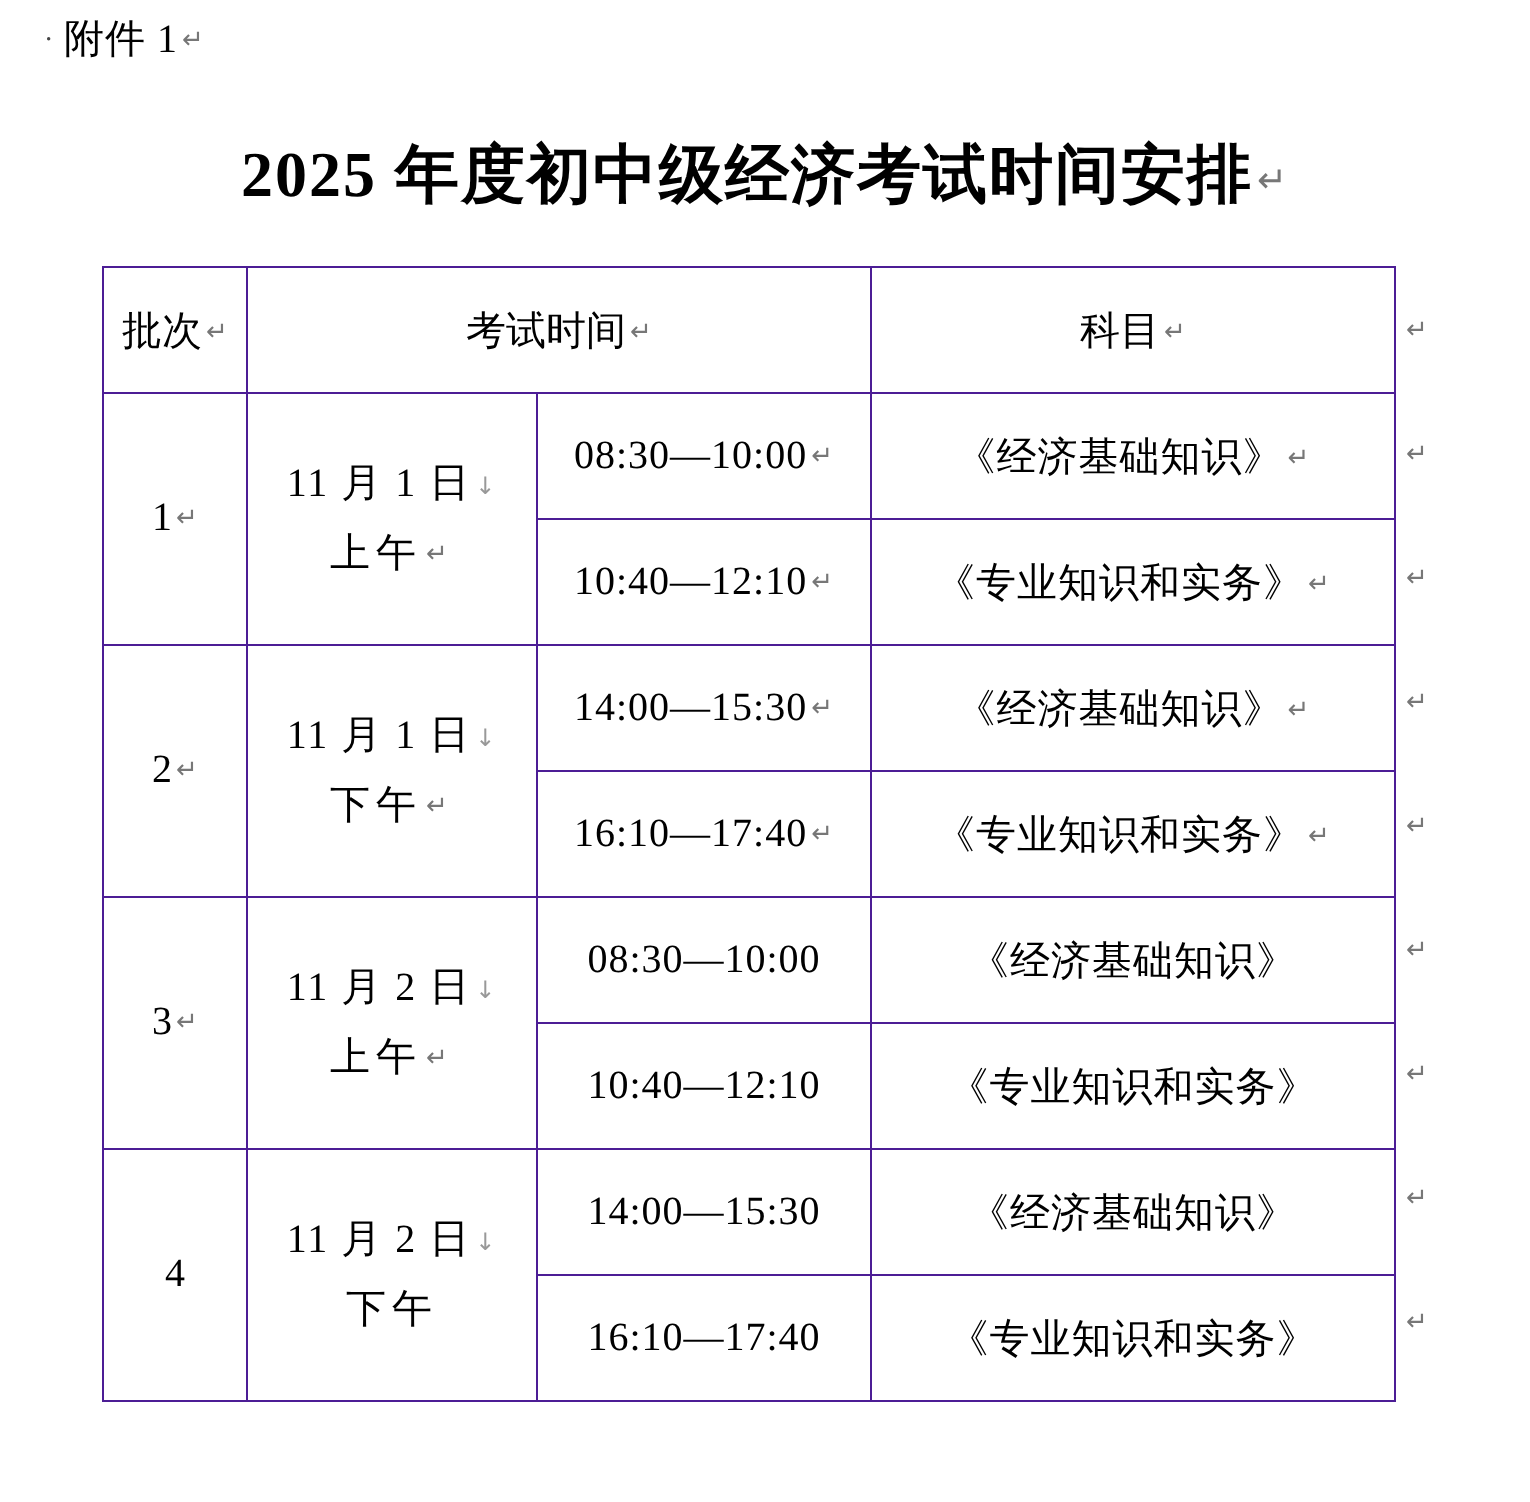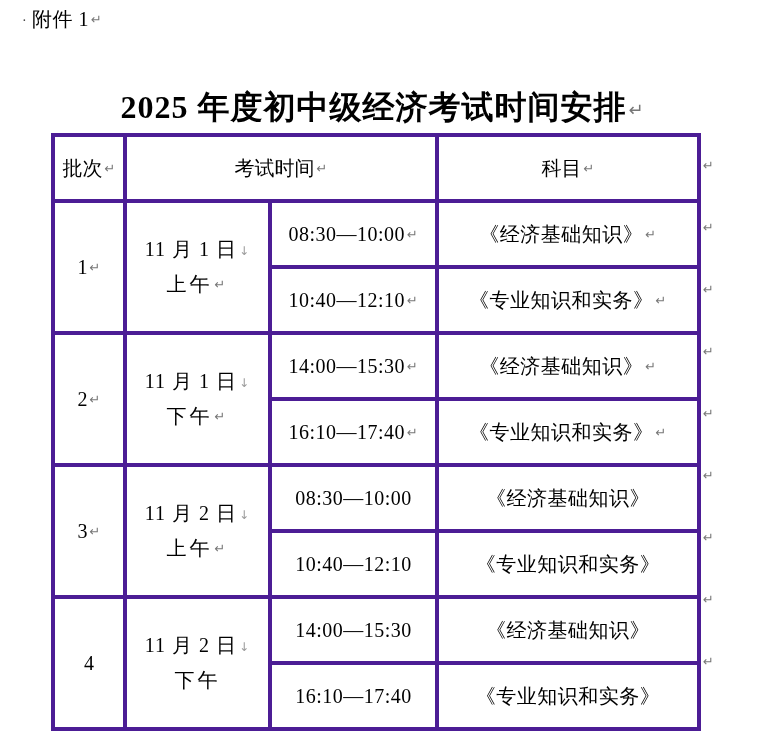--- a/index.html
+++ b/index.html
@@ -53,36 +53,35 @@
   .doc-title {
     position: absolute;
     top: 66px;
     left: 0;
     width: 765px;
     text-align: center;
     font-size: 32px;
     font-weight: bold;
     letter-spacing: 1px;
     white-space: nowrap;
-    margin-top: 20px;
   }
   .doc-title .pilcrow {
     font-size: 18px;
     font-weight: normal;
   }
   table.schedule {
     position: absolute;
     top: 133px;
     left: 51px;
     width: 646px;
     border-collapse: collapse;
     table-layout: fixed;
   }
   table.schedule td {
-    border: 4px solid #4c1d95;
+    border: 1px solid #4c1d95;
     text-align: center;
     vertical-align: middle;
     font-size: 20px;
     padding: 0;
     height: 62px;
   }
   td.header-cell {
     height: 62px;
     font-size: 21px;
   }

